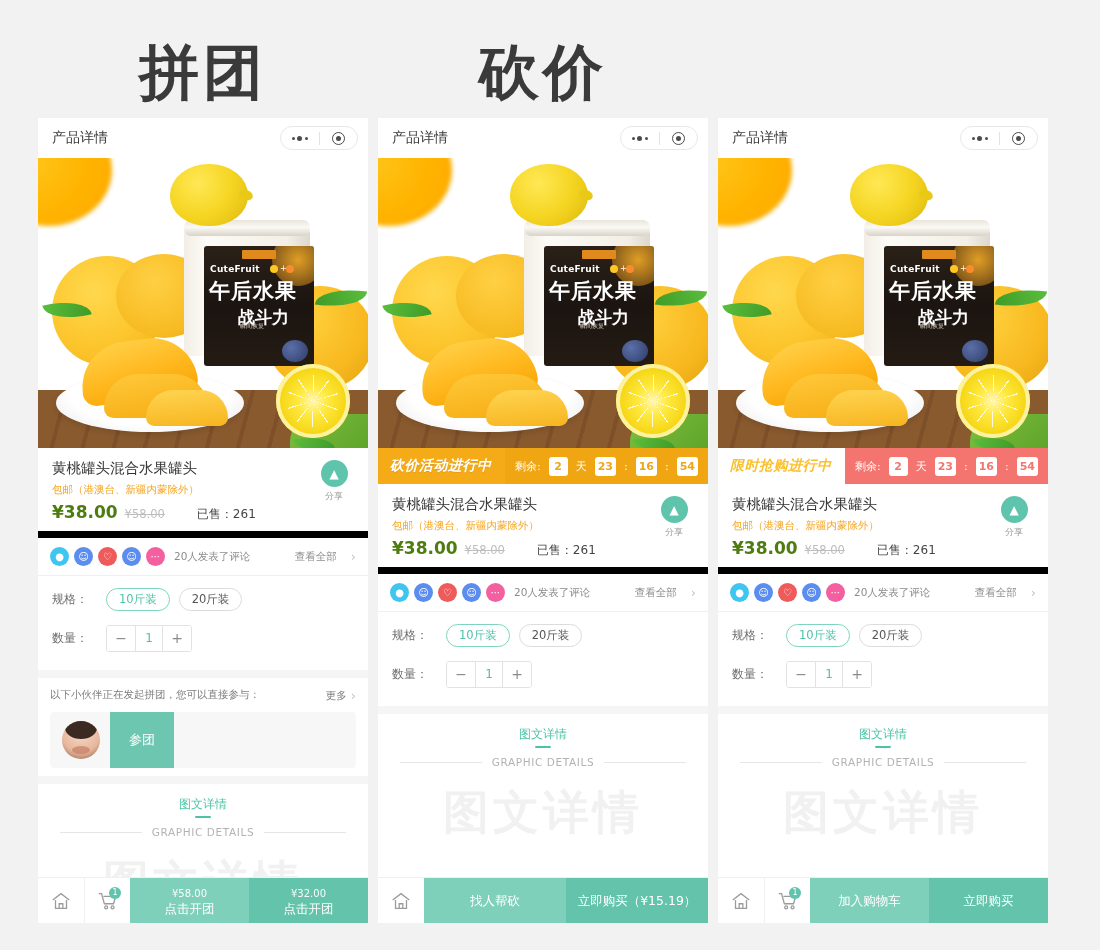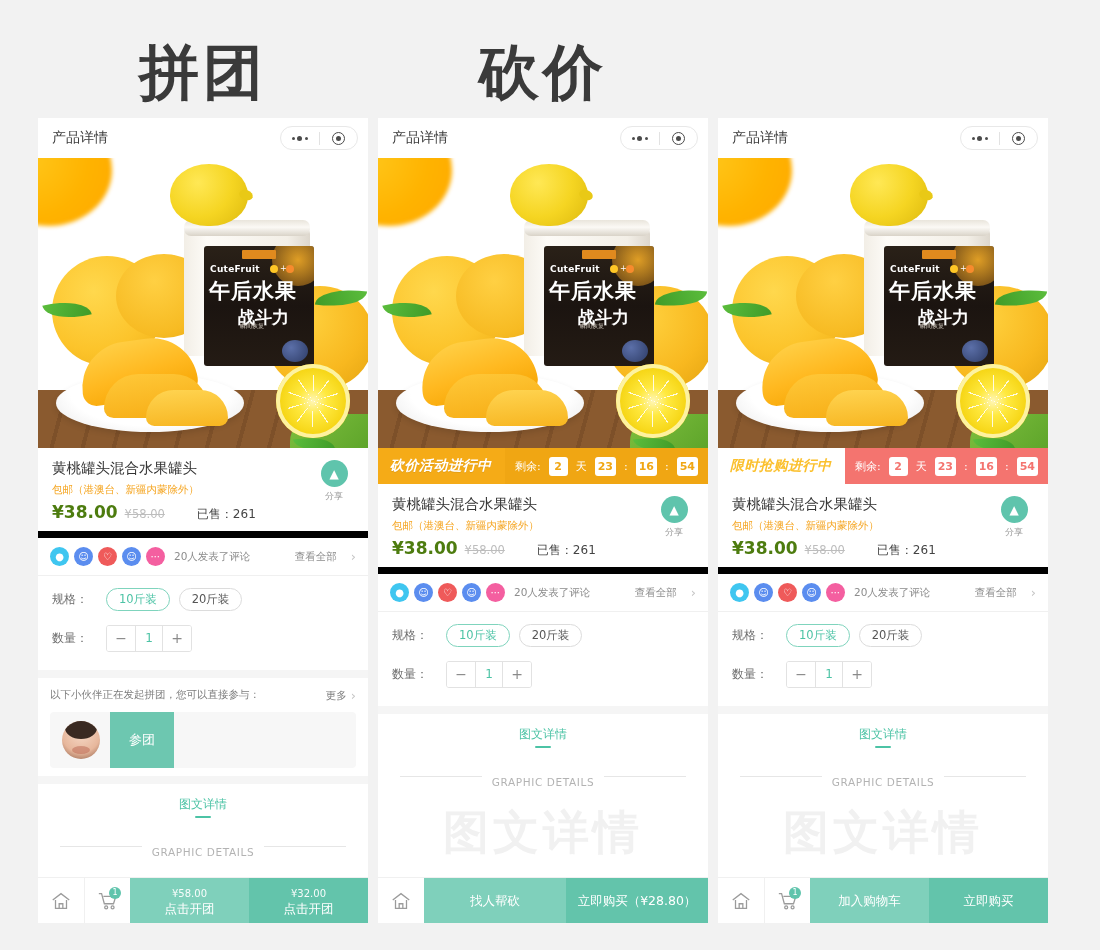--- a/index.html
+++ b/index.html
@@ -361,21 +361,21 @@
     font-size: 13px;
   }
 
   
   .gd { position: relative; flex: 1; background: #fff; overflow: hidden; }
   .gd-title {
     text-align: center; padding-top: 12px;
     font-size: 12px; color: #4cc3a5;
   }
   .gd-underline { width: 16px; height: 2px; background: #4cc3a5; margin: 3px auto 0; border-radius: 1px; }
-  .gd-en-wrap { display: flex; align-items: flex-start; padding: 8px 22px 0 22px; margin-top: 20px; }
+  .gd-en-wrap { display: flex; align-items: center; padding: 8px 22px 0 22px; }
   .gd-rule { flex: 1; height: 1px; background: #e6e6e6; }
   .gd-en { font-size: 10.5px; color: #b3b3b3; padding: 0 10px; letter-spacing: .6px; }
   .gd-water {
     text-align: center; margin-top: 14px;
     font-size: 46px; font-weight: 700; color: #f1f1f1; letter-spacing: 4px;
   }
 
   
   .bottombar {
     flex: 0 0 46px; height: 46px;
@@ -694,21 +694,21 @@
           <path d="M3 11 L12 4 L21 11"></path>
             <path d="M6 11 V20 H18 V11"></path>
             <path d="M10 20 v-5 h4 v5"></path>
         </svg>
       </div>
       <div class="bb-actions">
         <div class="bb-btn light">
           <span>找人帮砍</span>
         </div>
         <div class="bb-btn dark">
-          <span>立即购买（¥28.80）</span>
+          <span>立即购买（¥15.19）</span>
         </div>
       </div>
     </div>
   </div>
 
   <div class="panel p3">
 
     <div class="navbar">
       <div class="nav-title">产品详情</div>
       <div class="capsule">

